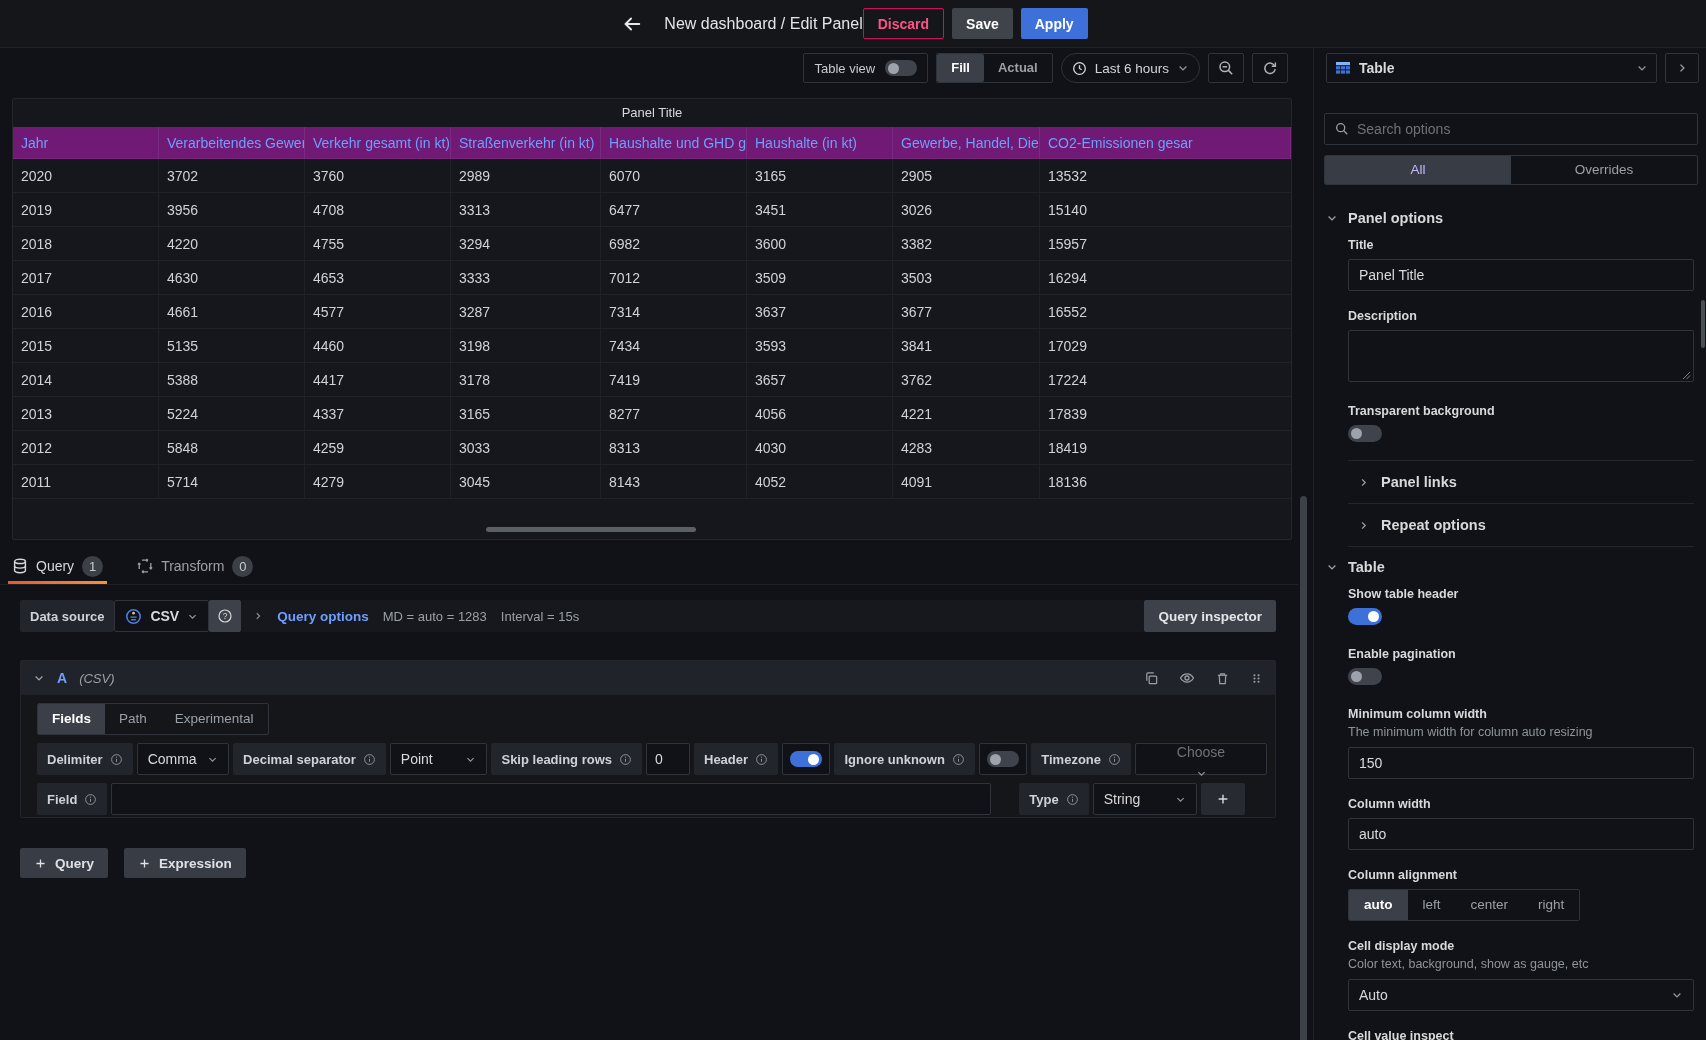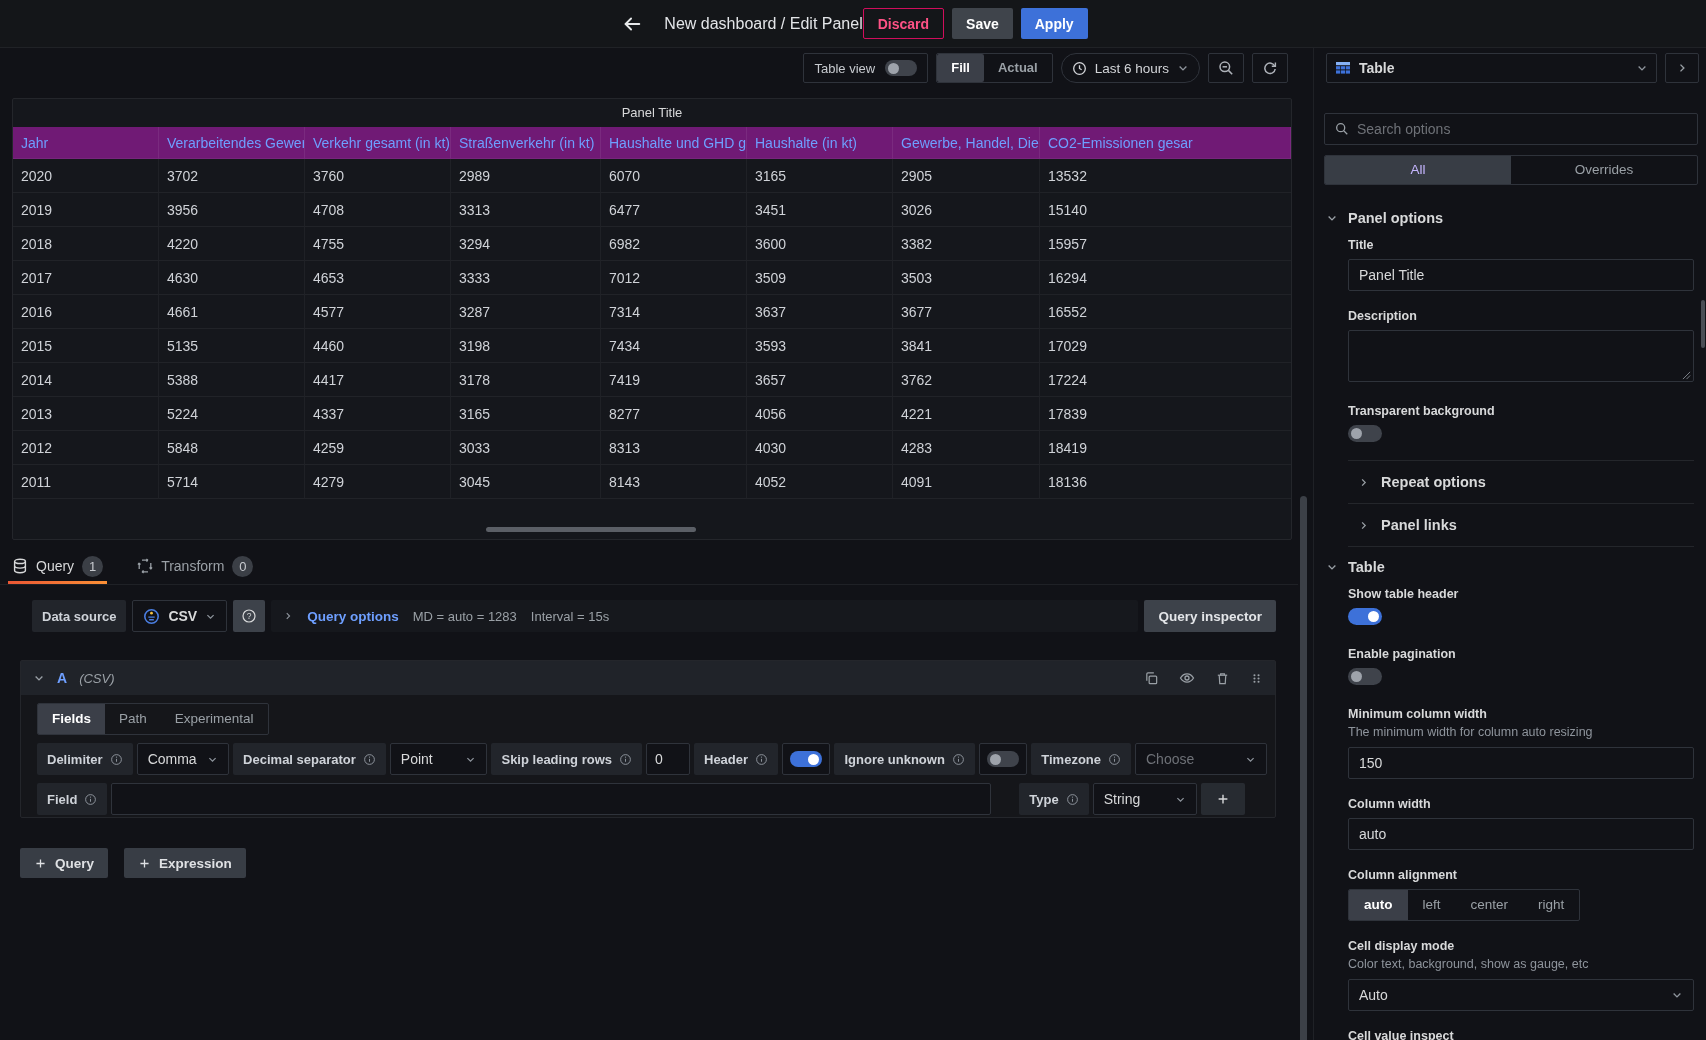--- a/index.html
+++ b/index.html
@@ -57,21 +57,21 @@
   .qtab { display:flex; align-items:center; gap:8px; position:relative; padding:0 4px; color:#9aa0a6; font-size:14px; }
   .qtab .tlabel { font-weight:500; }
   .qtab.active { color:#d8d9da; }
   .qtab.active .underline { position:absolute; left:0; right:0; bottom:0; height:3px;
     background:linear-gradient(90deg, var(--orange_red), var(--warning_orange)); }
   .badge { min-width:21px; height:21px; padding:0 6px; border-radius:11px; background:#3b3f46; color:#c7cacf;
     font-size:13px; display:flex; align-items:center; justify-content:center; }
   .qt-divider { position:absolute; top:536px; left:0; right:0; height:1px; background:#1f2126; }
 
   
-  .ds-row { position:absolute; top:552px; left:20px; right:22px; height:32px; display:flex; gap:6px;margin-left:12px; }
+  .ds-row { position:absolute; top:552px; left:20px; right:22px; height:32px; display:flex; gap:0; }
   .lbl-box { background:#22252b; border-radius:2px; height:32px; display:flex; align-items:center; gap:7px;
     padding:0 10px; font-size:13px; font-weight:600; color:#cfd3d9; flex:0 0 auto; }
   .lbl-box .i-ico { color:#8e949c; }
   .picker { background:#111217; border:1px solid #2f333b; border-radius:2px; height:32px; display:flex;
     align-items:center; gap:8px; padding:0 10px; font-size:14px; font-weight:600; color:#d8d9da; }
   .help-btn { width:32px; height:32px; border:none; border-radius:2px; background:#3d424a; color:#d8d9da;
     display:flex; align-items:center; justify-content:center; }
   .qo-bar { flex:1; background:#16181d; border-radius:2px; display:flex; align-items:center; gap:14px; padding:0 12px; }
   .qo-link { color:var(--link_blue); font-size:13.5px; font-weight:600; }
   .qo-meta { color:#9aa0a6; font-size:13px; }
@@ -85,21 +85,21 @@
   .dstype { color:#9aa0a6; font-style:italic; font-size:13px; }
   .qc-icons { margin-left:auto; display:flex; gap:20px; color:#9aa0a6; align-items:center; }
   .qc-body { padding:8px 8px 8px 16px; }
   .rbg { display:inline-flex; border:1px solid #2f333b; border-radius:2px; overflow:hidden; }
   .rbg .opt { padding:0 14px; height:30px; line-height:30px; font-size:13.5px; color:#9aa0a6; }
   .rbg .opt.active { background:#3b3f48; color:#fff; font-weight:600; }
   .ctl-row { display:flex; gap:4px; margin-top:8px; align-items:center; }
   .sel { background:#111217; border:1px solid #2f333b; border-radius:2px; height:32px; display:flex;
     align-items:center; gap:8px; padding:0 10px; font-size:14px; color:#d8d9da; justify-content:space-between; }
   .sel .chev { color:#8e949c; }
-  .sel.placeholder { color:#6e7177; }
+  .sel.placeholder { color:#6e7177;flex-direction:column; }
   .num-input, .txt-input { background:#111217; border:1px solid #2f333b; border-radius:2px; height:32px;
     color:#d8d9da; font-size:14px; padding:0 8px; font-family:inherit; }
   .switch-box { width:56px; height:32px; border:1px solid #2f333b; border-radius:2px; background:#111217;
     display:flex; align-items:center; justify-content:center; }
   .plus-btn { width:44px; height:32px; background:#272b31; border:none; border-radius:2px; color:#d8d9da;
     display:flex; align-items:center; justify-content:center; }
   .bottom-btns { position:absolute; top:800px; left:20px; display:flex; gap:16px; }
   .add-btn { height:30px; background:#383d45; color:#dfe1e4; border:none; border-radius:2px; padding:0 14px;
     font-size:13.5px; font-weight:600; display:flex; align-items:center; gap:8px; }
 
@@ -675,29 +675,29 @@
       <div class="fld-label">Transparent background</div>
       <span class="switch lg off"></span>
     </div>
 
     <div class="collapse-row">
       <span class="chev">
         <svg width="11" height="11" viewBox="0 0 16 16" fill="none" stroke="currentColor" stroke-width="1.8">
             <path d="M6 3.5L10.5 8 6 12.5"></path>
           </svg>
       </span>
-      <span>Repeat options</span>
+      <span>Panel links</span>
     </div>
     <div class="collapse-row">
       <span class="chev">
         <svg width="11" height="11" viewBox="0 0 16 16" fill="none" stroke="currentColor" stroke-width="1.8">
             <path d="M6 3.5L10.5 8 6 12.5"></path>
           </svg>
       </span>
-      <span>Panel links</span>
+      <span>Repeat options</span>
     </div>
     <div class="sec-divider" style="margin-left:24px"></div>
 
     <div class="sec-header">
       <span class="chev">
         <svg width="12" height="12" viewBox="0 0 16 16" fill="none" stroke="currentColor" stroke-width="1.8">
             <path d="M3.5 6l4.5 4.5L12.5 6"></path>
           </svg>
       </span>
       <span>Table</span>

